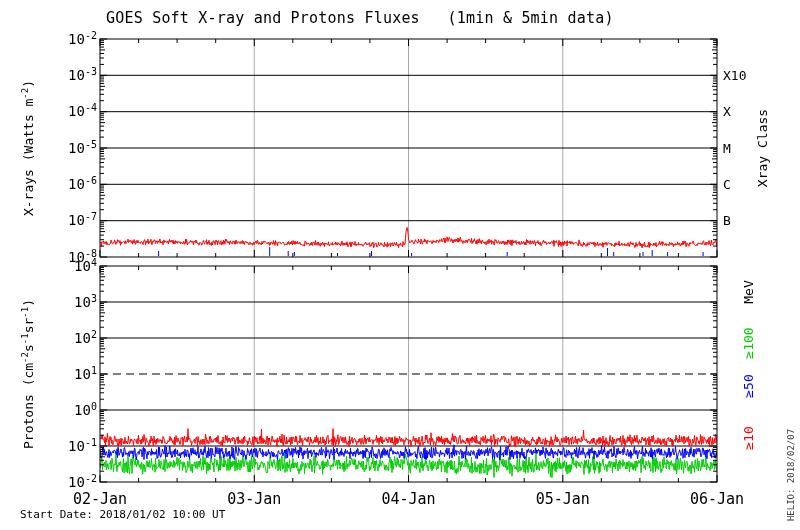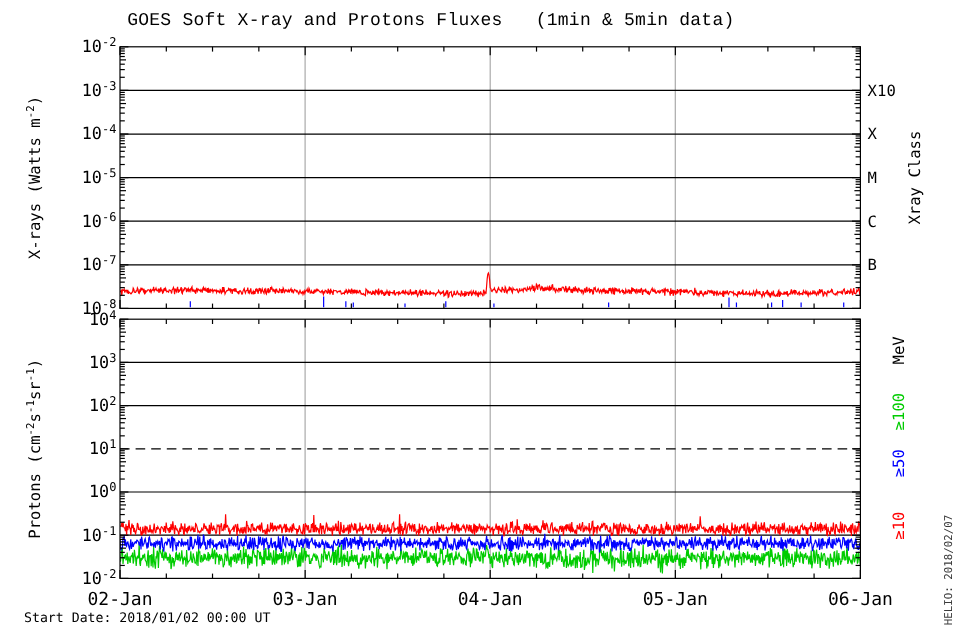--- a/index.html
+++ b/index.html
@@ -1,31 +1,31 @@
 <!DOCTYPE html>
 <html><head>
 <meta charset="utf-8">
 <style>
   html,body{margin:0;padding:0;background:#fff;}
   body{width:800px;height:530px;position:relative;overflow:hidden;
        font-family:"DejaVu Sans Mono","Liberation Mono",monospace;color:#000;}
   .abs{position:absolute;}
-  #chart-title{left:106px;top:9px;font-size:15px;letter-spacing:.2px;white-space:pre;font-family:Liberation Mono, monospace;}
+  #chart-title{left:106px;top:9px;font-size:15px;letter-spacing:.2px;white-space:pre;}
   #footer-text{left:20px;top:508px;font-size:11px;white-space:pre;}
   #watermark{left:741px;top:466px;width:100px;height:18px;display:flex;
              align-items:center;justify-content:center;font-size:9px;color:#3a3a3a;
              transform:rotate(-90deg);white-space:pre;}
   svg{position:absolute;left:0;top:0;}
   svg text{font-family:"DejaVu Sans Mono","Liberation Mono",monospace;}
 </style>
 </head>
 <body>
 
 <div class="abs" id="chart-title">GOES Soft X-ray and Protons Fluxes   (1min &amp; 5min data)</div>
-<div class="abs" id="footer-text">Start Date: 2018/01/02 00:00 UT</div>
+<div class="abs" id="footer-text">Start Date: 2018/01/02 10:00 UT</div>
 <div class="abs" id="watermark">HELIO: 2018/02/07</div>
 
 <svg id="chart-svg" width="800" height="530" viewBox="0 0 800 530">
     <g>
       <line x1="254.25" y1="39" x2="254.25" y2="257" stroke="#aaaaaa" stroke-width="1"></line>
       <line x1="408.5" y1="39" x2="408.5" y2="257" stroke="#aaaaaa" stroke-width="1"></line>
       <line x1="562.75" y1="39" x2="562.75" y2="257" stroke="#aaaaaa" stroke-width="1"></line>
       <line x1="100" y1="75.3" x2="717" y2="75.3" stroke="#000000" stroke-width="1"></line>
       <line x1="100" y1="111.7" x2="717" y2="111.7" stroke="#000000" stroke-width="1"></line>
       <line x1="100" y1="148.0" x2="717" y2="148.0" stroke="#000000" stroke-width="1"></line>

